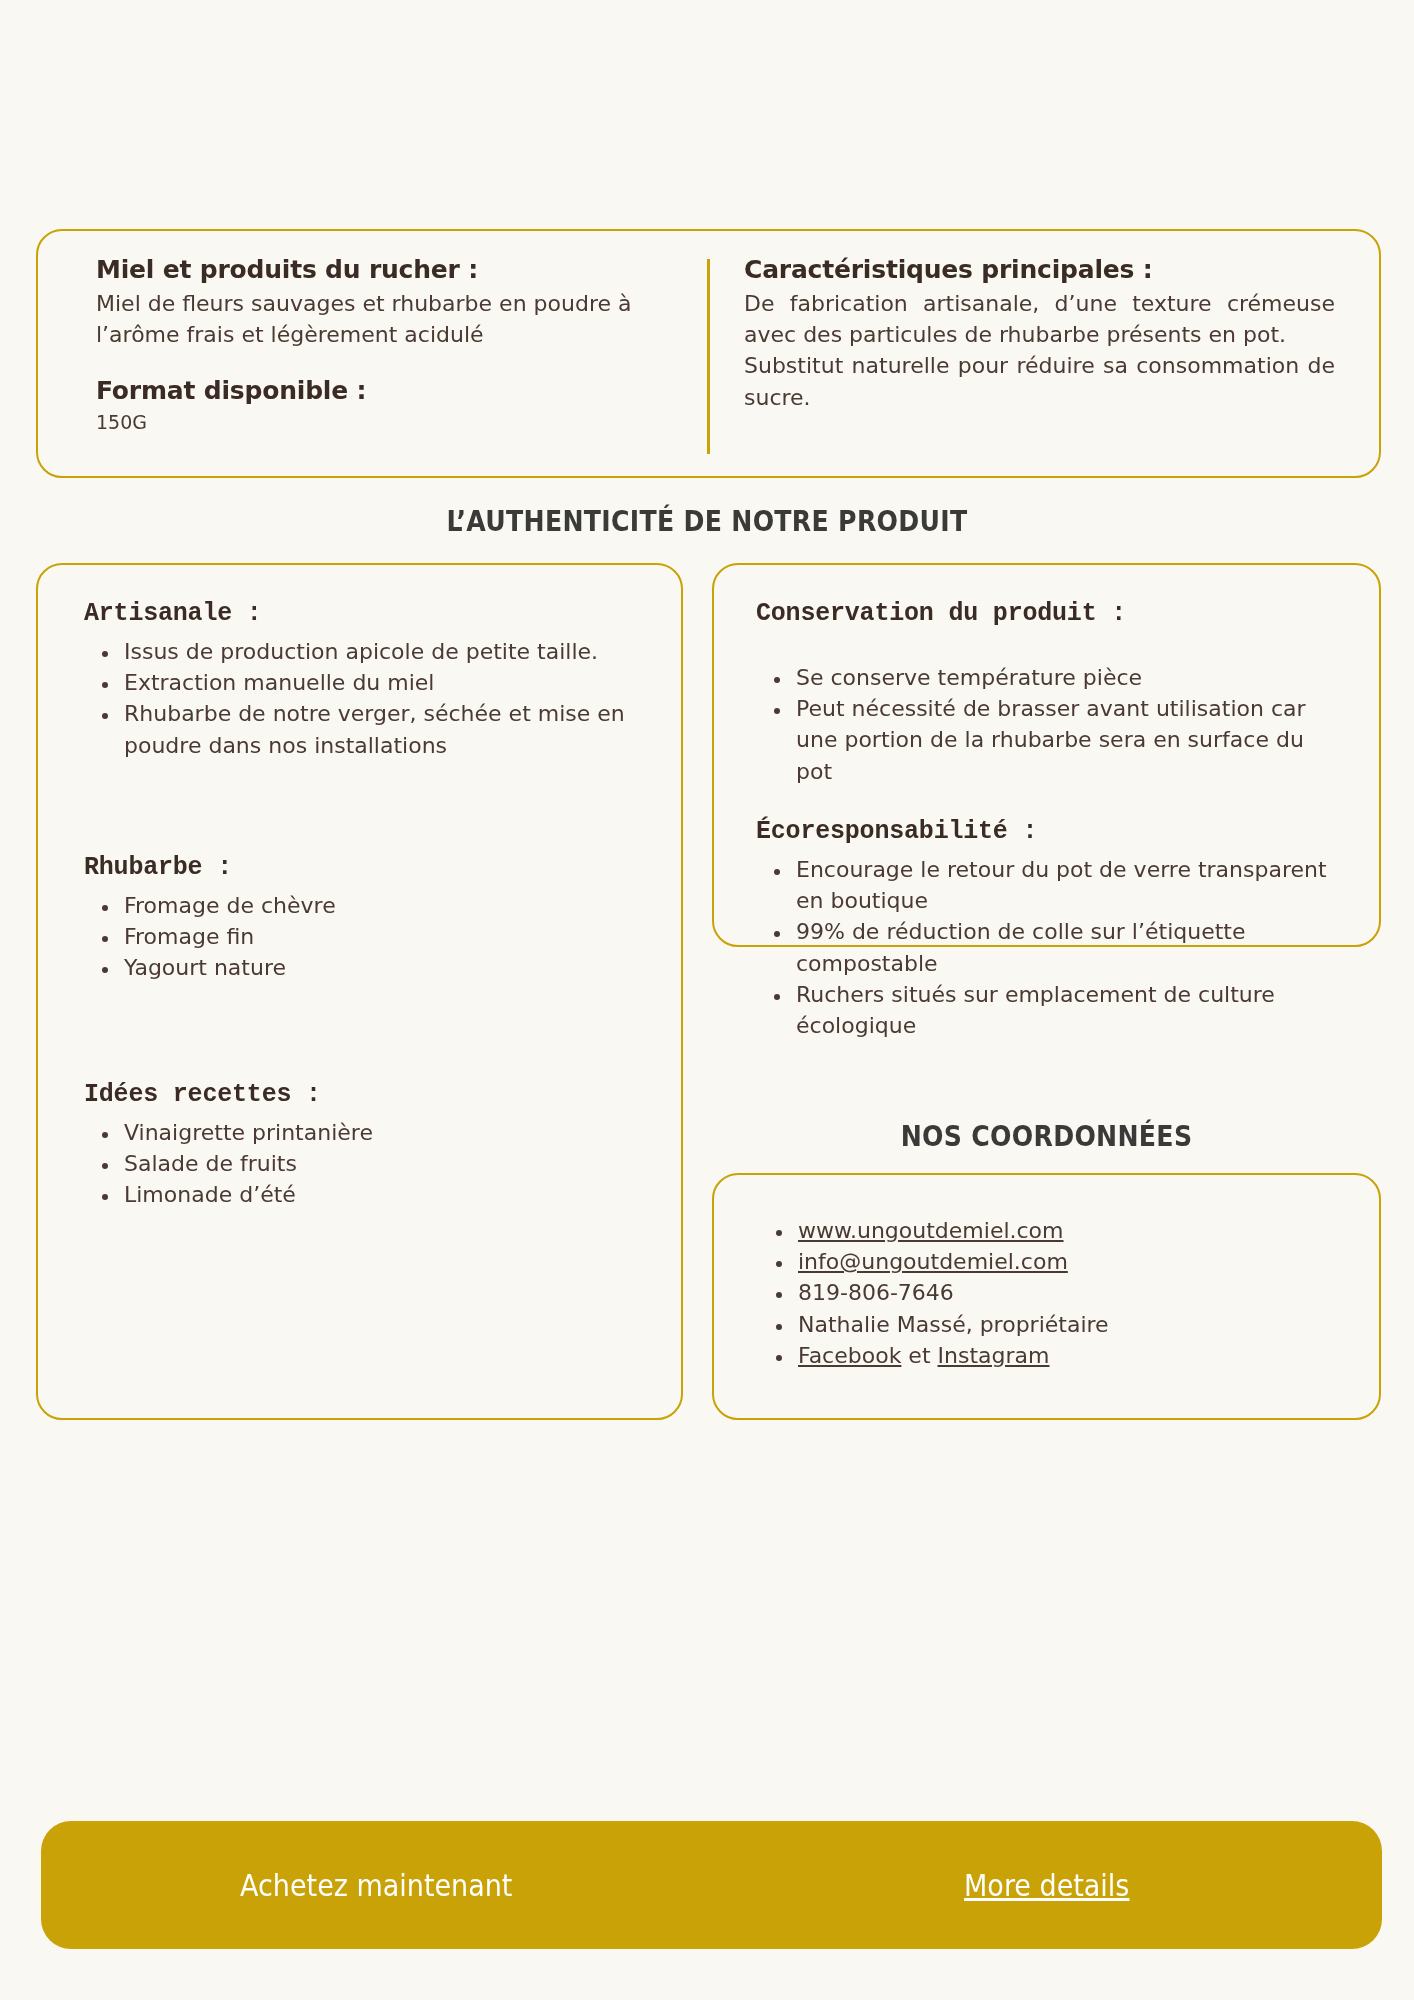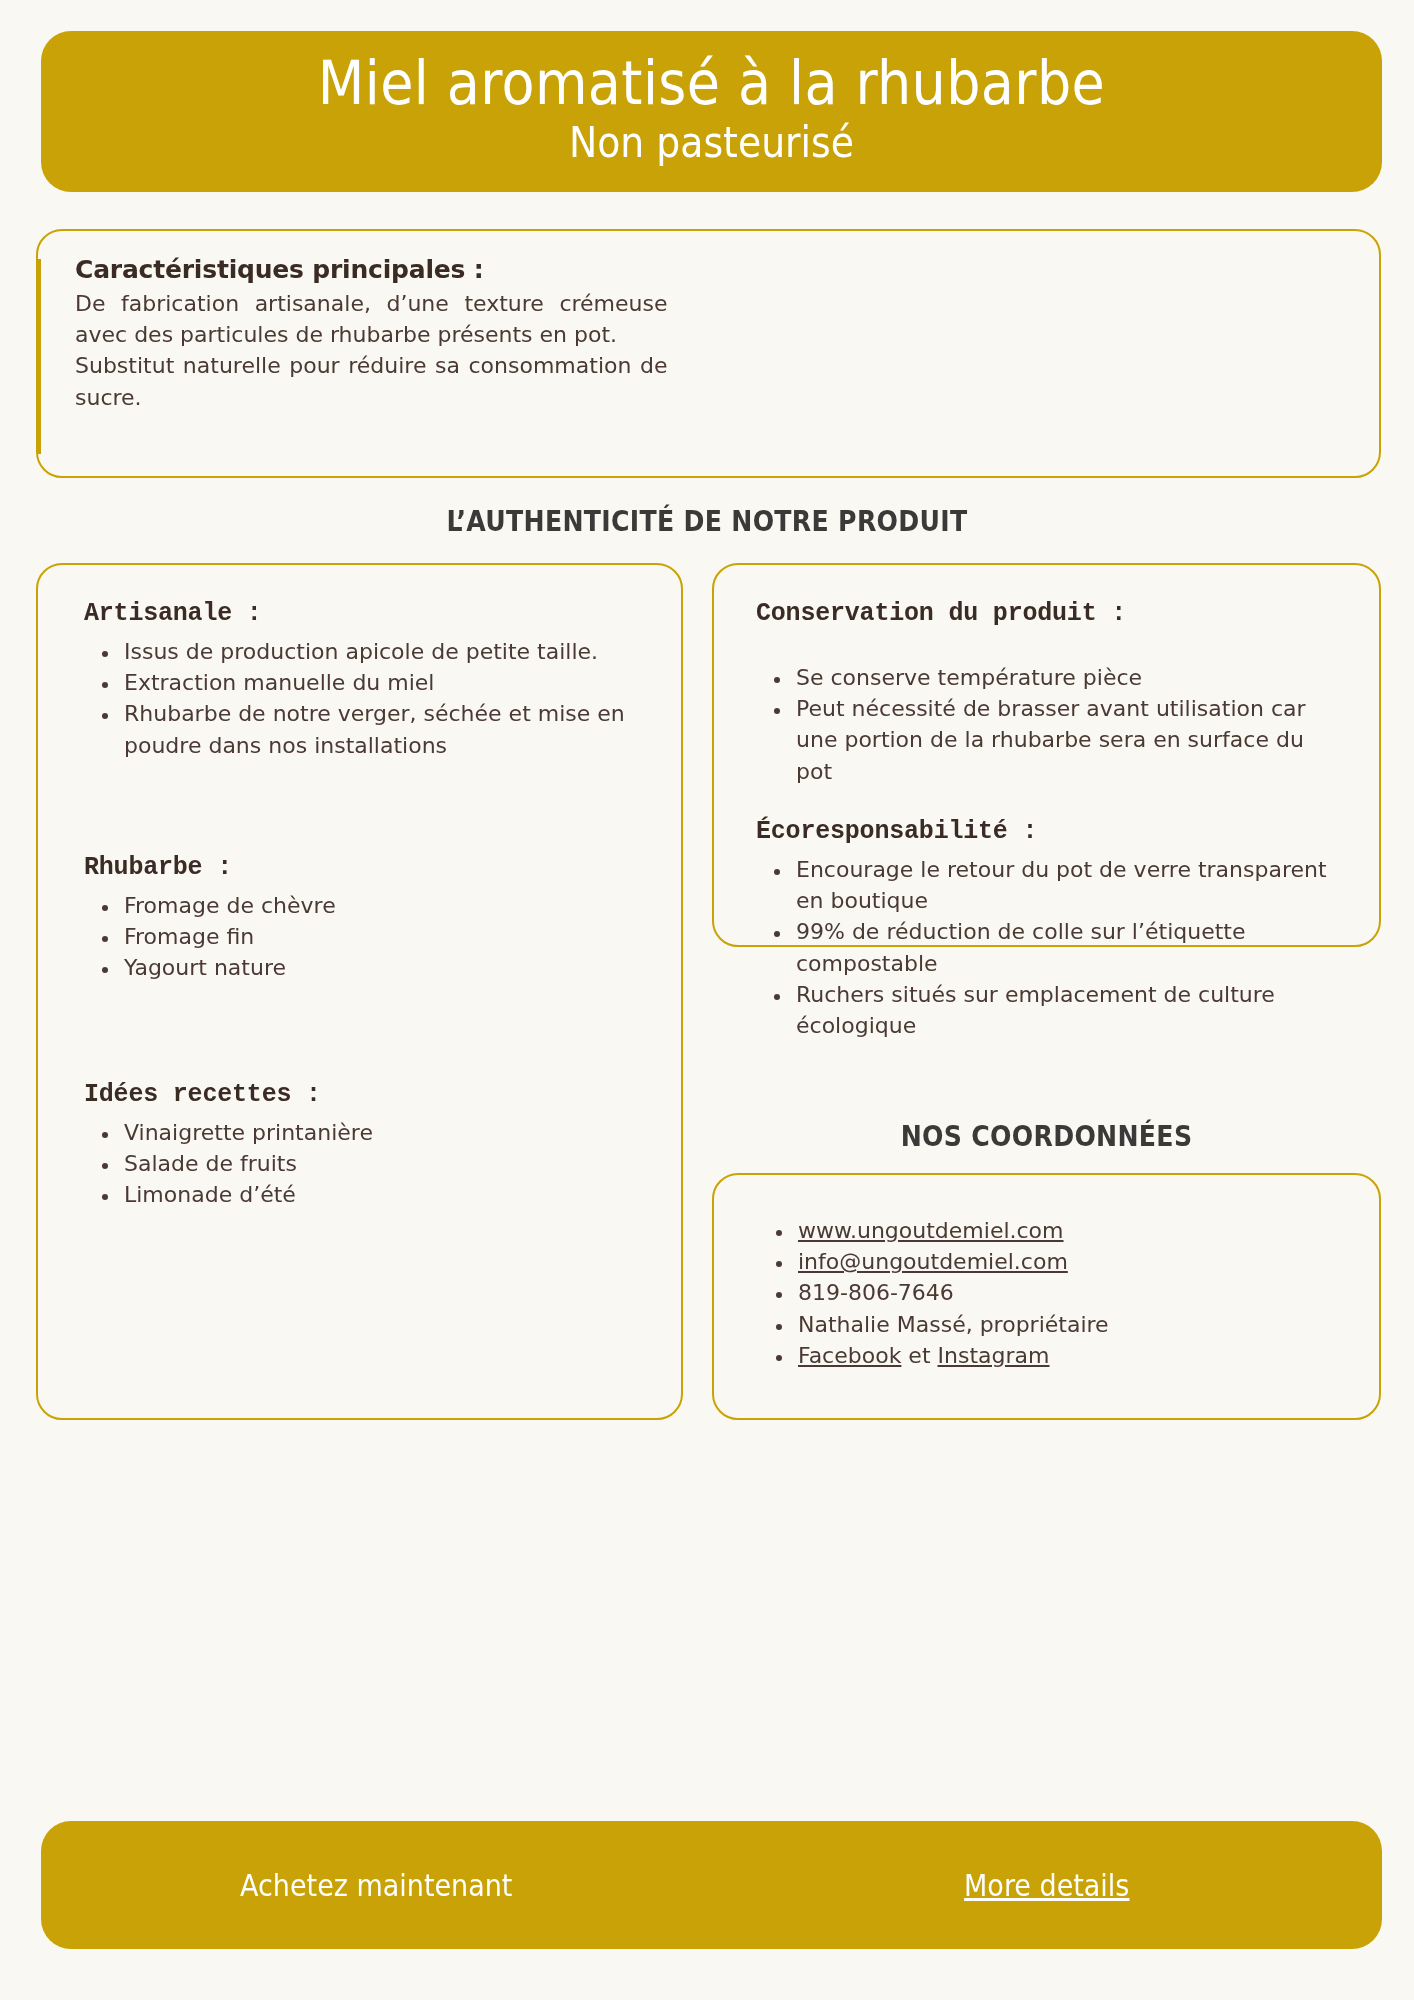--- a/index.html
+++ b/index.html
@@ -240,26 +240,28 @@
     font-size: 30px;
     text-decoration: underline;
     font-family: "DejaVu Sans Condensed", "Liberation Sans Narrow", "Liberation Sans", sans-serif;
   }
 </style>
 </head>
 <body>
 
 <div class="page">
 
-  <div class="header-banner">
-    <div class="header-title">Miel aromatisé à la rhubarbe</div>
-    <div class="header-subtitle">Non pasteurisé</div>
-  </div>
 
   <div class="info-card">
+    <div class="info-col-left">
+      <div class="info-h">Miel et produits du rucher :</div>
+      <p class="info-p">Miel de fleurs sauvages et rhubarbe en poudre  à l’arôme frais et légèrement acidulé</p>
+      <div class="info-h second">Format disponible :</div>
+      <p class="info-small">150G</p>
+    </div>
     <div class="info-divider"></div>
     <div class="info-col-right">
       <div class="info-h">Caractéristiques principales :</div>
       <p class="info-p justify">De fabrication artisanale, d’une texture crémeuse avec des particules de rhubarbe présents en pot.</p>
       <p class="info-p justify">Substitut naturelle pour réduire sa consommation de sucre.</p>
     </div>
   </div>
 
   <div class="section-title">L’AUTHENTICITÉ DE NOTRE PRODUIT</div>
 

